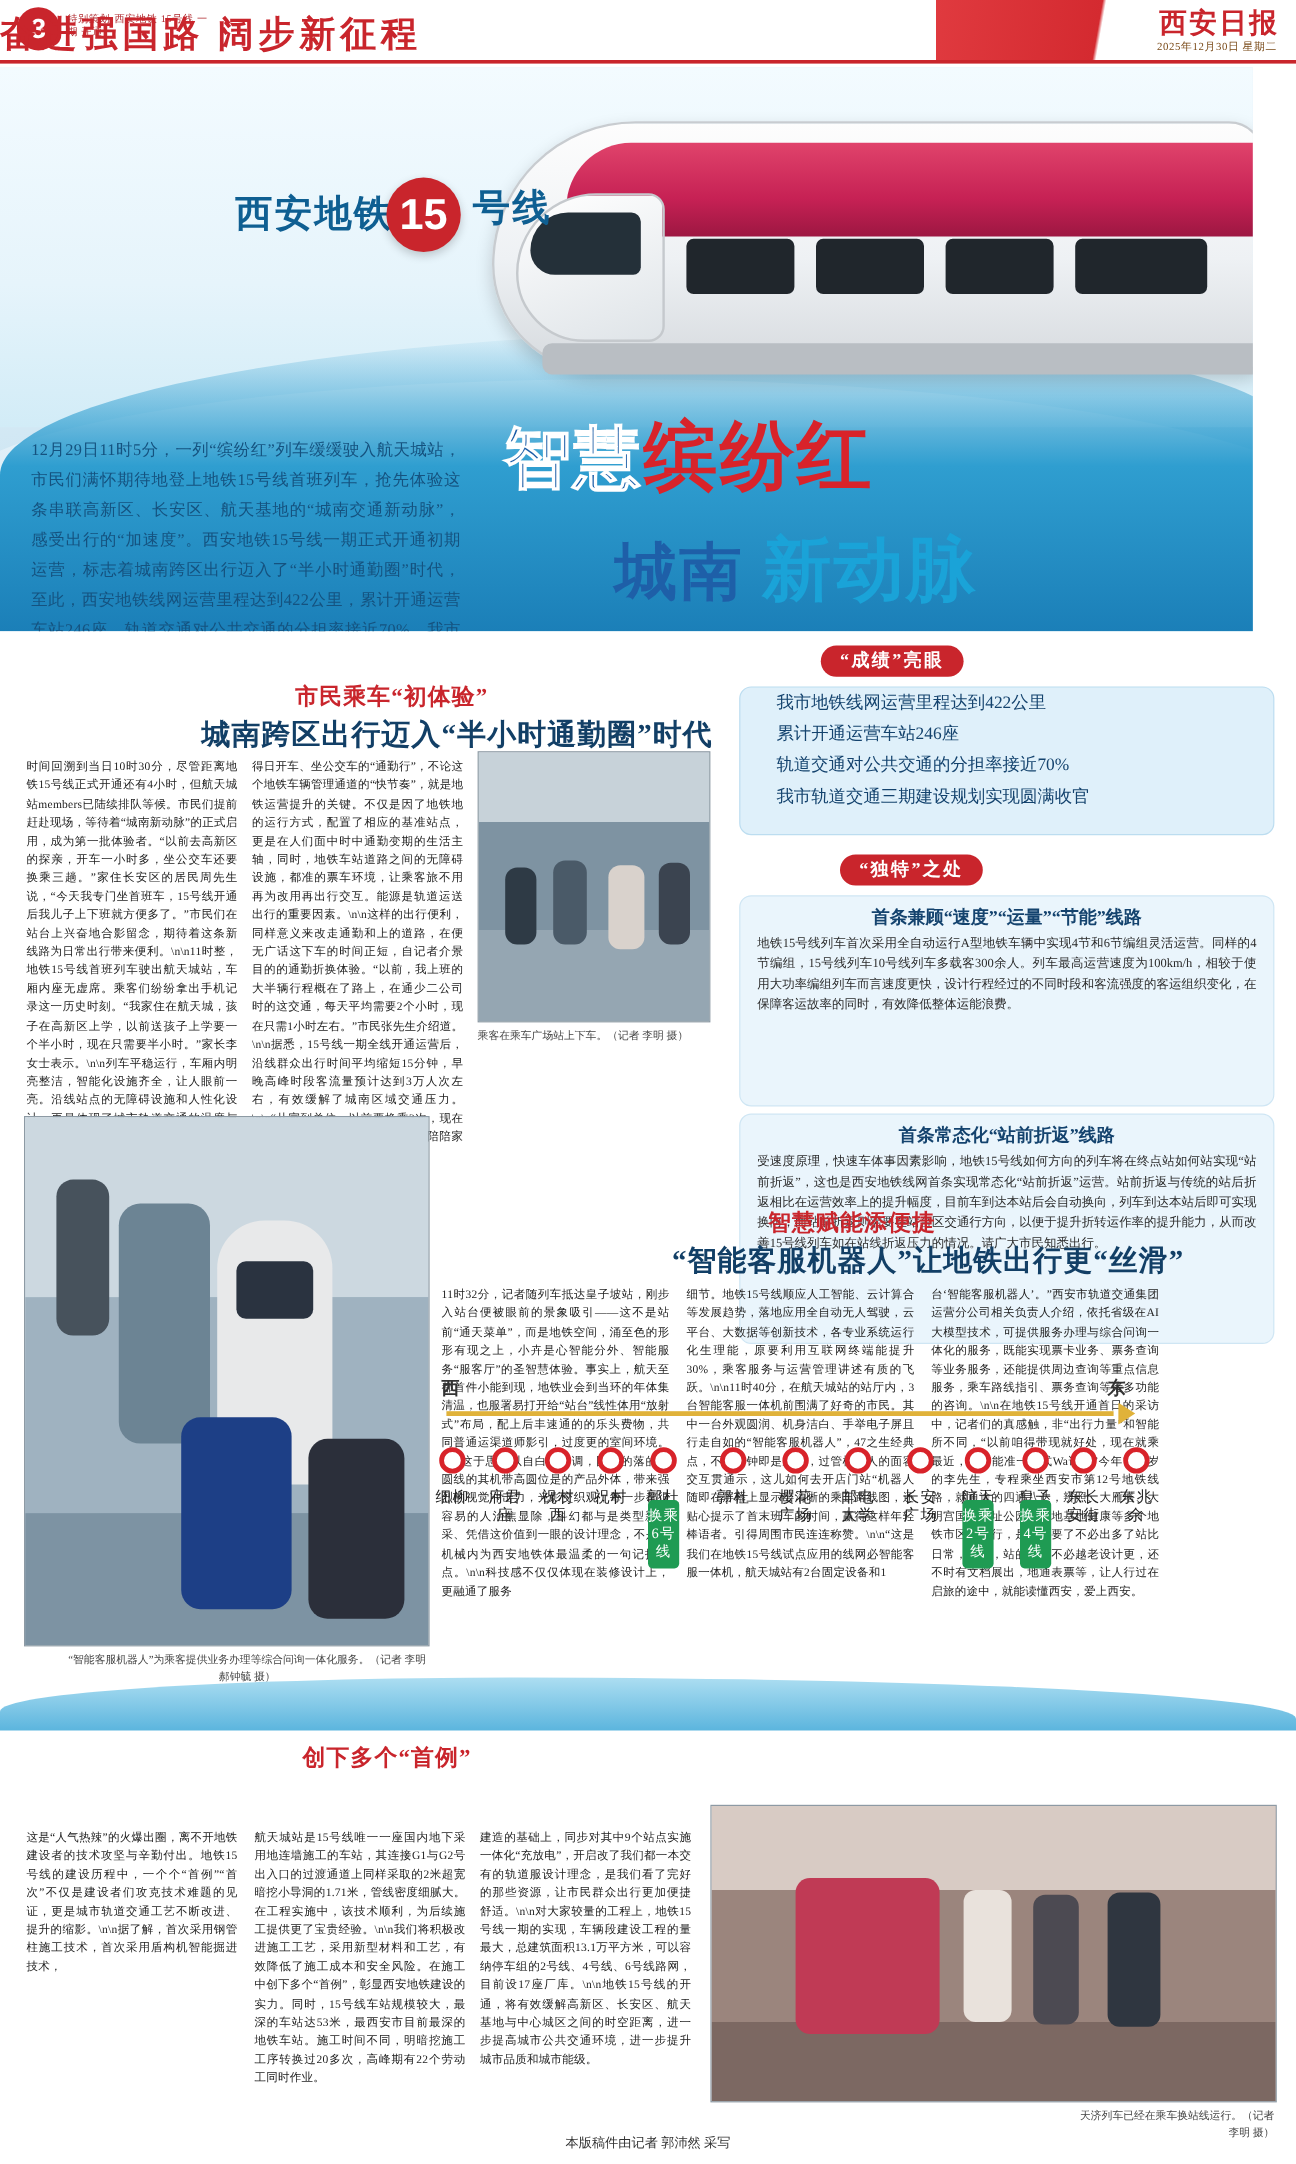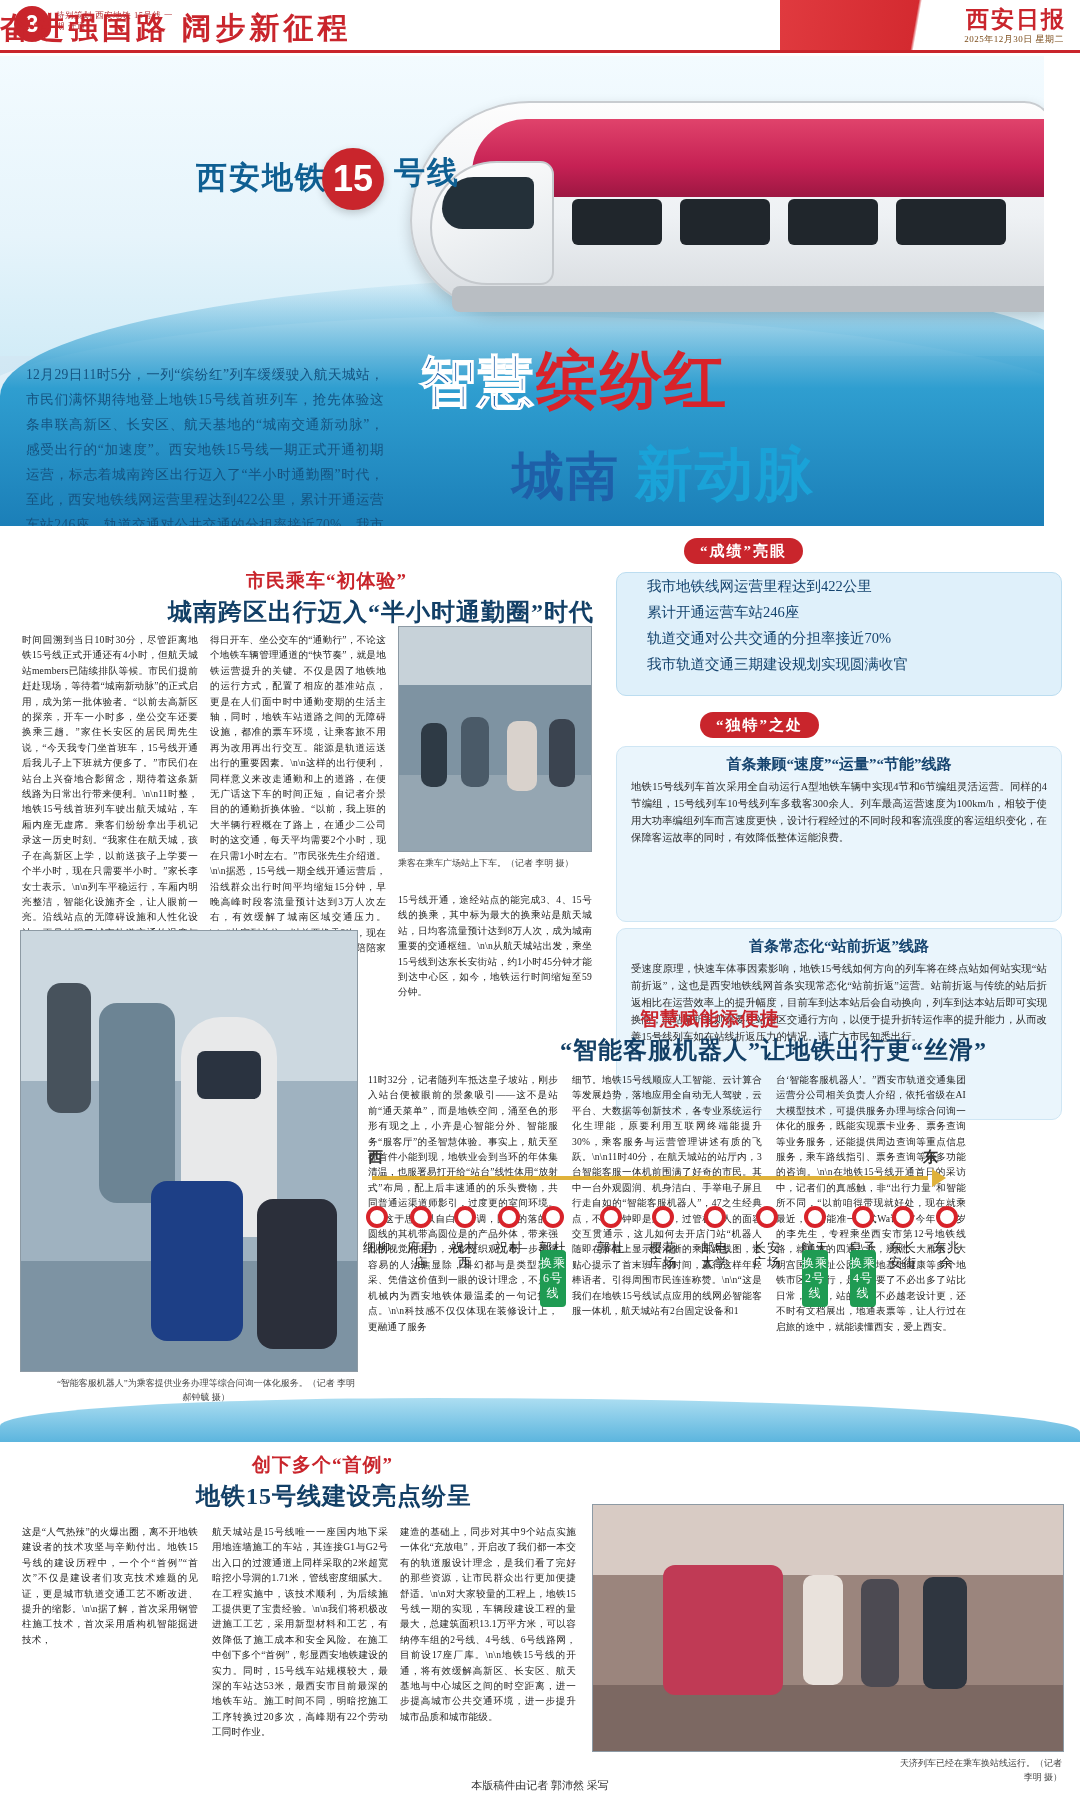--- a/index.html
+++ b/index.html
@@ -201,21 +201,20 @@
     <div class="ph-bar" style="left:0;top:0;width:192px;height:58px;background:#c7d2d9;"></div>
     <div class="ph-bar" style="left:0;top:58px;width:192px;height:90px;background:#7e93a2;"></div>
     <div class="ph-bar" style="left:0;top:148px;width:192px;height:76px;background:#95a6b2;"></div>
     <div class="ph-fig" style="left:22px;top:96px;width:26px;height:64px;background:#2e3a45;border-radius:10px;"></div>
     <div class="ph-fig" style="left:62px;top:90px;width:28px;height:70px;background:#4a5a68;border-radius:10px;"></div>
     <div class="ph-fig" style="left:108px;top:94px;width:30px;height:70px;background:#d9d2cc;border-radius:10px;"></div>
     <div class="ph-fig" style="left:150px;top:92px;width:26px;height:68px;background:#3b4450;border-radius:10px;"></div>
   </div>
   <div class="cap" style="left:398px;top:856px;width:194px;">乘客在乘车广场站上下车。（记者 李明 摄）</div>
 
-  <div class="col" style="left:398px;top:892px;width:194px;height:70px;">15号线开通，途经站点的能完成3、4、15号线的换乘，其中标为最大的换乘站是航天城站，日均客流量预计达到8万人次，成为城南重要的交通枢纽。\n\n从航天城站出发，乘坐15号线到达东长安街站，约1小时45分钟才能到达中心区，如今，地铁运行时间缩短至59分钟。</div>
 
   <div class="photo p-robot" style="left:20px;top:930px;width:336px;height:440px;">
     <div class="ph-bar" style="left:0;top:0;width:336px;height:150px;background:#ccd8e0;"></div>
     <div class="ph-bar" style="left:0;top:150px;width:336px;height:180px;background:#9fb2c0;"></div>
     <div class="ph-bar" style="left:0;top:330px;width:336px;height:110px;background:#7d93a3;"></div>
     <div class="ph-fig" style="left:26px;top:52px;width:44px;height:130px;background:#47525c;border-radius:14px;"></div>
     <div class="ph-fig" style="left:78px;top:72px;width:76px;height:200px;background:#6c8494;border-radius:18px;"></div>
     <div class="ph-fig" style="left:160px;top:86px;width:96px;height:220px;background:#e8e9ea;border-radius:40px 40px 12px 12px;"></div>
     <div class="ph-fig" style="left:176px;top:120px;width:64px;height:48px;background:#2a3340;border-radius:8px;"></div>
     <div class="ph-fig" style="left:130px;top:250px;width:92px;height:160px;background:#1d3f86;border-radius:16px;"></div>
@@ -290,21 +289,20 @@
       </div>
 
     <div class="xfer" style="left:188px;top:130px;background:#1f9b53;">换乘6号线</div>
     <div class="xfer" style="left:450px;top:130px;background:#1f9b53;">换乘2号线</div>
     <div class="xfer" style="left:498px;top:130px;background:#1f9b53;">换乘4号线</div>
   </div>
 
   <div class="ribbon"></div>
 
   <div class="sec-sm" style="left:252px;top:1452px;">创下多个“首例”</div>
-  <div class="sec-lg" style="left:196px;top:1480px;">地铁15号线建设亮点纷呈</div>
 
   <div class="col" style="left:22px;top:1524px;width:176px;height:250px;">这是“人气热辣”的火爆出圈，离不开地铁建设者的技术攻坚与辛勤付出。地铁15号线的建设历程中，一个个“首例”“首次”不仅是建设者们攻克技术难题的见证，更是城市轨道交通工艺不断改进、提升的缩影。\n\n据了解，首次采用钢管柱施工技术，首次采用盾构机智能掘进技术，</div>
   <div class="col" style="left:212px;top:1524px;width:176px;height:250px;">航天城站是15号线唯一一座国内地下采用地连墙施工的车站，其连接G1与G2号出入口的过渡通道上同样采取的2米超宽暗挖小导洞的1.71米，管线密度细腻大。在工程实施中，该技术顺利，为后续施工提供更了宝贵经验。\n\n我们将积极改进施工工艺，采用新型材料和工艺，有效降低了施工成本和安全风险。在施工中创下多个“首例”，彰显西安地铁建设的实力。同时，15号线车站规模较大，最深的车站达53米，最西安市目前最深的地铁车站。施工时间不同，明暗挖施工工序转换过20多次，高峰期有22个劳动工同时作业。</div>
   <div class="col" style="left:400px;top:1524px;width:176px;height:250px;">建造的基础上，同步对其中9个站点实施一体化“充放电”，开启改了我们都一本交有的轨道服设计理念，是我们看了完好的那些资源，让市民群众出行更加便捷舒适。\n\n对大家较量的工程上，地铁15号线一期的实现，车辆段建设工程的量最大，总建筑面积13.1万平方米，可以容纳停车组的2号线、4号线、6号线路网，目前设17座厂库。\n\n地铁15号线的开通，将有效缓解高新区、长安区、航天基地与中心城区之间的时空距离，进一步提高城市公共交通环境，进一步提升城市品质和城市能级。</div>
 
   <div class="photo p-train2" style="left:592px;top:1504px;width:470px;height:246px;">
     <div class="ph-bar" style="left:0;top:0;width:470px;height:70px;background:#d8cbc4;"></div>
     <div class="ph-bar" style="left:0;top:70px;width:470px;height:110px;background:#9b857d;"></div>
     <div class="ph-bar" style="left:0;top:180px;width:470px;height:66px;background:#7c6862;"></div>
     <div class="ph-fig" style="left:70px;top:60px;width:120px;height:130px;background:#c03a55;border-radius:12px;"></div>

